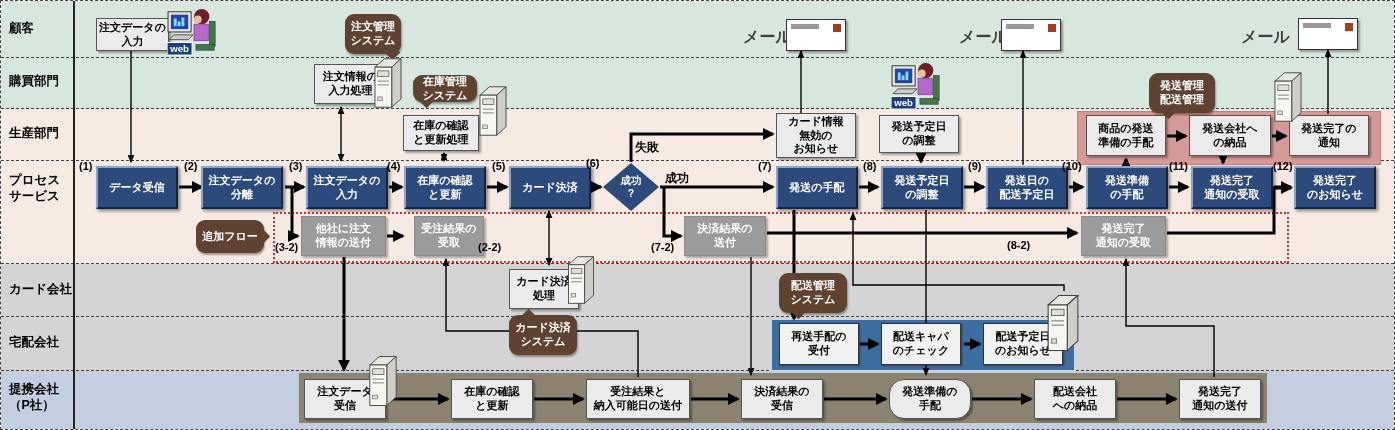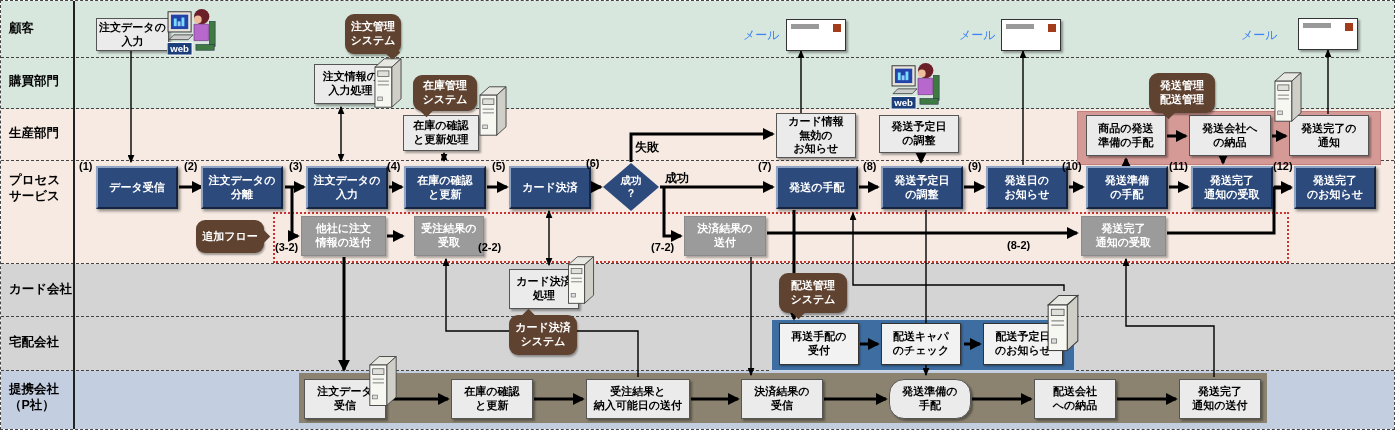--- a/index.html
+++ b/index.html
@@ -24,21 +24,21 @@
   .gbox{background:var(--gray-box);color:#fff;box-shadow:2px 2px 2px rgba(0,0,0,.3);border:1px solid #8a8a8a;}
   .dbox{background:#f2f2f2;color:#000;border:1px solid #333;box-shadow:1px 1px 2px rgba(0,0,0,.4);}
   .diamond{background:var(--process-blue);color:#fff;clip-path:polygon(50% 0,100% 50%,50% 100%,0 50%);}
   .bubble{position:absolute;background:var(--bubble-brown);color:#fff;border-radius:9px;display:flex;align-items:center;
           justify-content:center;text-align:center;font-weight:bold;font-size:11px;line-height:1.25;z-index:4;
           box-shadow:1px 2px 2px rgba(0,0,0,.35);}
   .bubble .txt{white-space:pre-line;}
   .tail{position:absolute;width:11px;height:11px;background:var(--bubble-brown);transform:rotate(45deg);z-index:-1;}
   .num{position:absolute;font-size:11px;font-weight:bold;color:#000;z-index:5;white-space:nowrap;}
   .blabel{position:absolute;font-size:12px;font-weight:bold;color:#000;z-index:5;white-space:nowrap;}
-  .mail-label{position:absolute;font-size:12px;font-weight:normal;color:#3b82f6;z-index:3;}
+  .mail-label{position:absolute;font-size:16px;font-weight:bold;color:#404040;z-index:3;}
   .env{position:absolute;background:#fff;border:1px solid #333;box-shadow:2px 2px 2px rgba(0,0,0,.35);z-index:3;}
   .env .bar{position:absolute;left:4px;top:4px;width:28px;height:5px;background:#999;}
   .env .dot{position:absolute;right:4px;top:4px;width:8px;height:8px;background:#a33c1a;}
   .icon{position:absolute;z-index:4;}
 </style>
 </head>
 <body>
 
 <div class="stage">
 
@@ -185,21 +185,21 @@
   </div>
   <div class="bx wbox" style="left:300px;top:63px;width:73px;height:40px;margin-left:13px;">注文情報の
 入力処理</div>
   <svg class="icon" style="left:371px;top:55px" width="32" height="54">
       <use href="#srv"></use>
     </svg>
   <svg class="icon" style="left:890px;top:59px" width="54" height="50">
       <use href="#webpc"></use>
     </svg>
 
-  <div class="bubble" style="left:412px;top:74px;width:64px;height:36px;">
+  <div class="bubble" style="left:412px;top:74px;width:64px;height:27px;">
     <span class="txt">在庫管理
 システム</span>
     <i class="tail" style="left:8px;bottom:-4px;"></i>
   </div>
   <svg class="icon" style="left:476px;top:83px" width="32" height="54">
       <use href="#srv"></use>
     </svg>
   <div class="bx wbox" style="left:402px;top:114px;width:76px;height:36px;">在庫の確認
 と更新処理</div>
   <div class="bx wbox" style="left:775px;top:112px;width:80px;height:45px;">カード情報
@@ -242,21 +242,21 @@
 入力</div>
   <div class="bx pbox" style="left:403px;top:165px;width:82px;height:43px;">在庫の確認
 と更新</div>
   <div class="bx pbox" style="left:508px;top:165px;width:82px;height:43px;">カード決済</div>
   <div class="bx diamond" style="left:602px;top:162px;width:56px;height:48px;font-size:10.5px;">成功
 ?</div>
   <div class="bx pbox" style="left:775px;top:165px;width:82px;height:43px;">発送の手配</div>
   <div class="bx pbox" style="left:880px;top:165px;width:82px;height:43px;">発送予定日
 の調整</div>
   <div class="bx pbox" style="left:985px;top:165px;width:82px;height:43px;">発送日の
-お知らせ</div>
+配送予定日</div>
   <div class="bx pbox" style="left:1085px;top:165px;width:82px;height:43px;">発送準備
 の手配</div>
   <div class="bx pbox" style="left:1190px;top:165px;width:82px;height:43px;">発送完了
 通知の受取</div>
   <div class="bx pbox" style="left:1293px;top:165px;width:82px;height:43px;">発送完了
 のお知らせ</div>
 
   <div class="blabel" style="left:634px;top:138px;">失敗</div>
   <div class="blabel" style="left:664px;top:169px;">成功</div>
 

